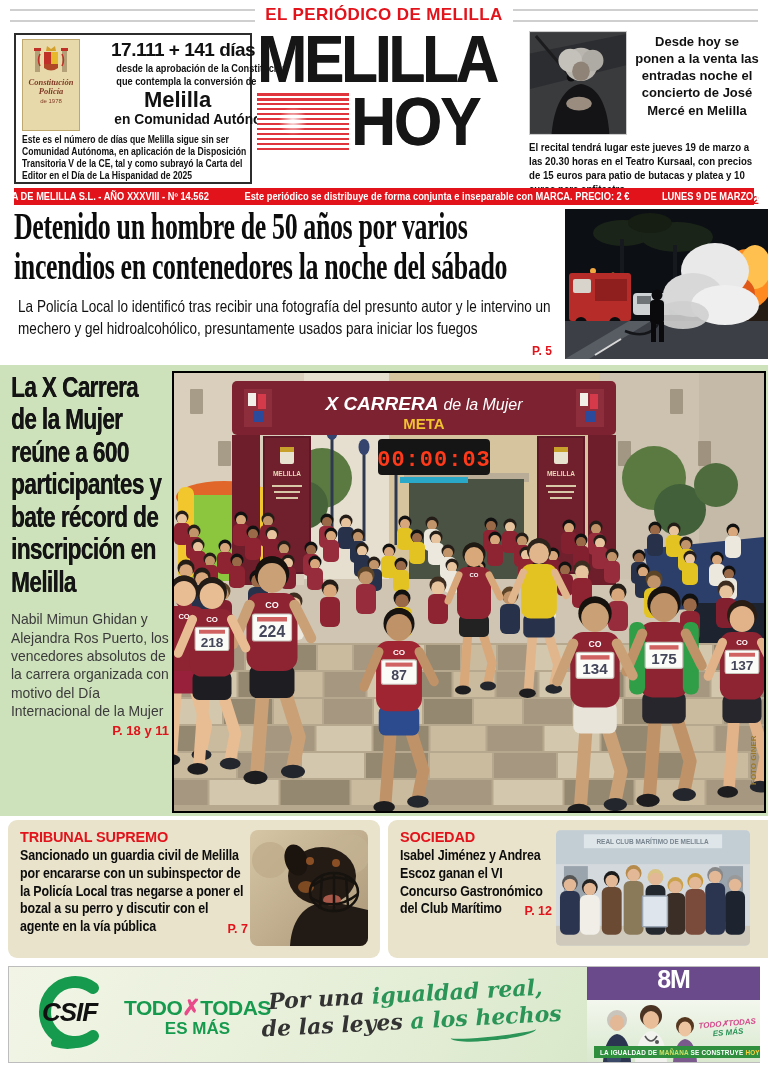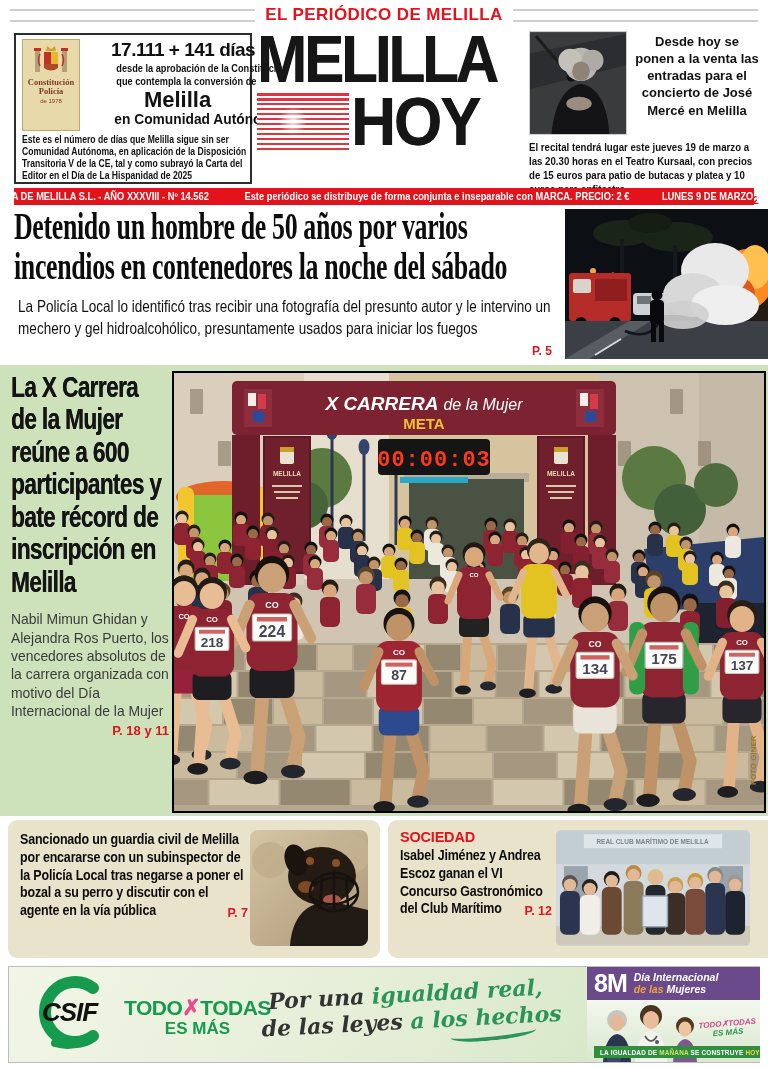--- a/index.html
+++ b/index.html
@@ -6,21 +6,21 @@
   .page{position:relative;width:768px;height:1067px;background:#fff;margin:0 auto;overflow:hidden;
         font-family:"Liberation Sans",sans-serif;color:#111;}
   
   .tagline-strip{position:absolute;top:3px;left:10px;right:10px;height:24px;display:flex;align-items:center;gap:10px;}
   .rule{flex:1;height:9px;border-top:2px solid #cfcfcf;border-bottom:2px solid #cfcfcf;}
   .tagline{color:#e2131b;font-weight:bold;font-size:17px;letter-spacing:.4px;white-space:nowrap;}
   
   .const-box{position:absolute;left:14px;top:33px;width:238px;height:151px;border:2px solid #2c2c2c;background:#fff;padding:4px 6px;box-sizing:border-box;}
   .const-top{display:flex;gap:7px;}
   .booklet{width:58px;height:92px;background:#e8d9ab;border:1px solid #bfa870;display:flex;flex-direction:column;align-items:center;padding-top:2px;box-sizing:border-box;flex:none;}
-  .booklet-title{font-family:"Liberation Serif",serif;font-weight:bold;color:#7e3a24;font-size:8.5px;line-height:1.05;text-align:center;}
+  .booklet-title{font-family:"Liberation Serif",serif;font-style:italic;font-weight:bold;color:#7e3a24;font-size:8.5px;line-height:1.05;text-align:center;}
   .booklet-year{font-size:6px;color:#7e3a24;margin-top:2px;}
   .const-right{flex:1;text-align:center;min-width:0;margin-left:24px;}
   .days{font-size:19px;font-weight:bold;letter-spacing:-.5px;white-space:nowrap;}
   .const-sub{font-size:10px;font-weight:bold;margin-top:2px;white-space:nowrap;transform:scaleX(.92);transform-origin:center;}
   .const-melilla{font-size:22px;font-weight:bold;line-height:1.05;margin-top:1px;}
   .const-sub3{font-size:14.5px;font-weight:bold;white-space:nowrap;transform:scaleX(.95);transform-origin:center;}
   .const-foot{font-size:10px;font-weight:bold;line-height:1.2;margin-top:3px;text-align:left;width:262px;transform:scaleX(.86);transform-origin:left top;}
   
   .logo{position:absolute;left:257px;top:28px;width:266px;height:156px;}
   .logo-melilla{font-size:60px;font-weight:bold;letter-spacing:-3px;line-height:.92;color:#161616;
@@ -78,21 +78,21 @@
   .todas-block{margin-top:10px;}
   .todas-line{font-size:21px;font-weight:bold;color:#169a4e;letter-spacing:-.5px;white-space:nowrap;}
   .todas-x{color:#e84a8a;font-size:22px;font-weight:bold;}
   .esmas{font-size:17px;font-weight:bold;color:#169a4e;text-align:center;margin-top:-2px;}
   .script{position:absolute;left:260px;top:12px;width:310px;font-family:"DejaVu Serif",serif;font-style:italic;font-weight:bold;transform:rotate(-3deg);}
   .script-line{font-size:22px;line-height:1.3;color:#333;white-space:nowrap;}
   .script-line.l2{margin-left:-8px;margin-top:-2px;}
   .script-green{color:#2b9457;}
   .swoosh{width:86px;height:10px;border-bottom:4px solid #2b9457;border-radius:50%;margin-left:180px;margin-top:-4px;transform:rotate(-3deg);}
   .m8-panel{position:absolute;left:578px;top:0;width:173px;height:95px;background:#fff;overflow:hidden;}
-  .m8-header{height:33px;background:#6b4a8c;display:flex;align-items:center;padding:0 7px;gap:7px;}
+  .m8-header{height:33px;background:#6b4a8c;display:flex;align-items:center;padding:0 7px;gap:7px;flex-direction:column;}
   .m8-code{color:#fff;font-size:25px;font-weight:bold;letter-spacing:-1px;line-height:1;}
   .m8-title{font-size:10.5px;font-weight:bold;line-height:1.12;color:#fff;white-space:nowrap;font-style:italic;}
   .m8-orange{color:#f0a23c;}
   .m8-body{position:relative;height:62px;background:linear-gradient(180deg,#f3f7ee,#d9e8ce);}
   .m8-mini{position:absolute;right:3px;top:20px;text-align:center;transform:rotate(-5deg);line-height:1.1;}
   .m8-mini1{font-size:8px;font-weight:bold;color:#d44a8c;font-style:italic;}
   .m8-mini2{font-size:8px;font-weight:bold;color:#2b9457;font-style:italic;}
   .m8-strip{position:absolute;left:7px;bottom:4px;background:#2f8f3f;color:#fff;font-size:6.4px;font-weight:bold;
     padding:2.5px 6px;letter-spacing:.2px;white-space:nowrap;}
   .m8-strip .y1{color:#cfe06a;} .m8-strip .y2{color:#ffd23f;}
@@ -156,21 +156,21 @@
           <line x1="6" y1="4" x2="40" y2="44" stroke="#1c1c1e" stroke-width="3"></line>
           <circle cx="42" cy="46" r="4.5" fill="#0e0e10"></circle>
           <circle cx="52" cy="33" r="17" fill="#b9b5af"></circle>
           <circle cx="41" cy="29" r="12" fill="#c4c0ba"></circle>
           <circle cx="64" cy="29" r="11" fill="#aeaaa4"></circle>
           <ellipse cx="52" cy="40" rx="9" ry="10" fill="#8f8378"></ellipse>
           <path d="M22,104 C25,70 38,55 52,53 C68,55 79,72 81,104 Z" fill="#141416"></path>
           <ellipse cx="50" cy="73" rx="13" ry="7" fill="#9a8d80"></ellipse>
         </svg>
       </div>
-      <div class="merce-head">Desde hoy se ponen a la venta las entradas para el concierto de José Mercé en Melilla</div>
+      <div class="merce-head">Desde hoy se ponen a la venta las entradas noche el concierto de José Mercé en Melilla</div>
     </div>
     <div class="merce-body">El recital tendrá lugar este jueves 19 de marzo a las 20.30 horas en el Teatro Kursaal, con precios de 15 euros para patio de butacas y platea y 10 euros para anfiteatro</div>
     <div class="merce-page">P. 12</div>
   </div>
 
   <div class="info-bar">
     <span>PRENSA DE MELILLA S.L. - AÑO XXXVIII - Nº 14.562</span>
     <span>Este periódico se distribuye de forma conjunta e inseparable con MARCA. PRECIO: 2 €</span>
     <span>LUNES 9 DE MARZO DE 2026</span>
   </div>
@@ -749,20 +749,21 @@
               <rect x="-10" y="-4" width="20" height="3" fill="#c84848" opacity="0.85"></rect>
               <text x="0" y="9" text-anchor="middle" font-size="10.5" font-weight="bold" fill="#44465a">87</text>
             </g>
           </g>
         <text transform="translate(582,412) rotate(-90)" font-size="8" font-weight="bold" fill="#9a7a28">FOTO GINER</text>
       </svg>
     </div>
   </div>
 
   <div class="teaser t-left">
+    <div class="kicker">TRIBUNAL SUPREMO</div>
     <div class="teaser-body">Sancionado un guardia civil de Melilla por encararse con un subinspector de la Policía Local tras negarse a poner el bozal a su perro y discutir con el agente en la vía pública</div>
     <span class="teaser-page">P. 7</span>
     <div class="dog-photo">
       <svg width="118" height="116" viewBox="0 0 118 116">
         <defs>
             <linearGradient id="dogbg" x1="0" y1="0" x2="1" y2="1">
           <stop offset="0" stop-color="#d6c6a6"></stop>
               <stop offset="1" stop-color="#ab9777"></stop>
             </linearGradient>
           </defs>

